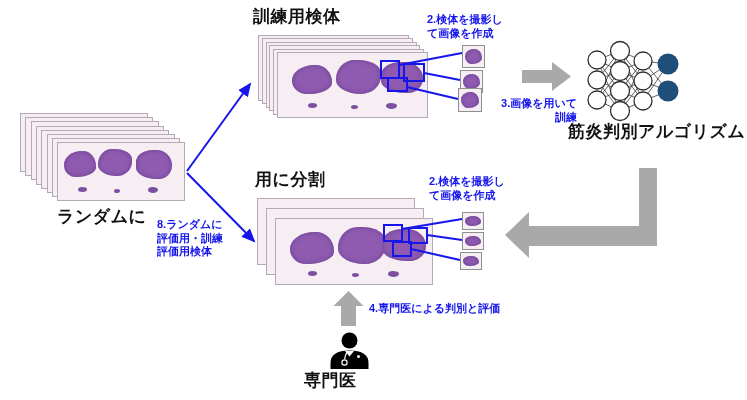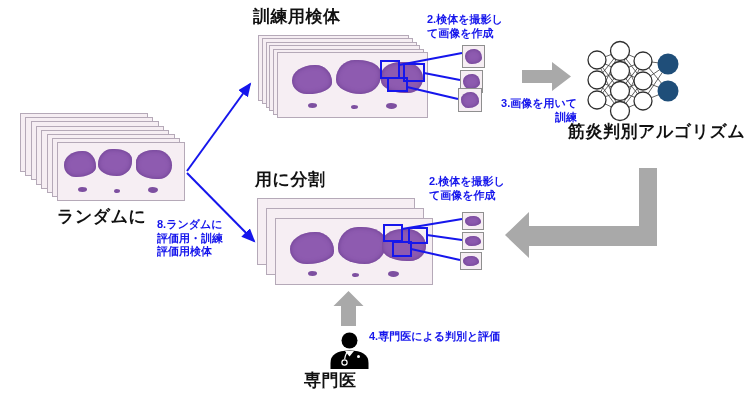--- a/index.html
+++ b/index.html
@@ -198,15 +198,15 @@
     <div>て画像を作成</div>
   </div>
   <div class="note" style="left:429px;top:175px;">
     <div>2.検体を撮影し</div>
     <div>て画像を作成</div>
   </div>
   <div class="note" style="left:497px;top:97px;width:80px;text-align:right;">
     <div>3.画像を用いて</div>
     <div>訓練</div>
   </div>
-  <div class="note" style="left:369px;top:302px;margin-top:28px;">4.専門医による判別と評価</div>
+  <div class="note" style="left:369px;top:302px;">4.専門医による判別と評価</div>
 
 </div>
 
 </body></html>

